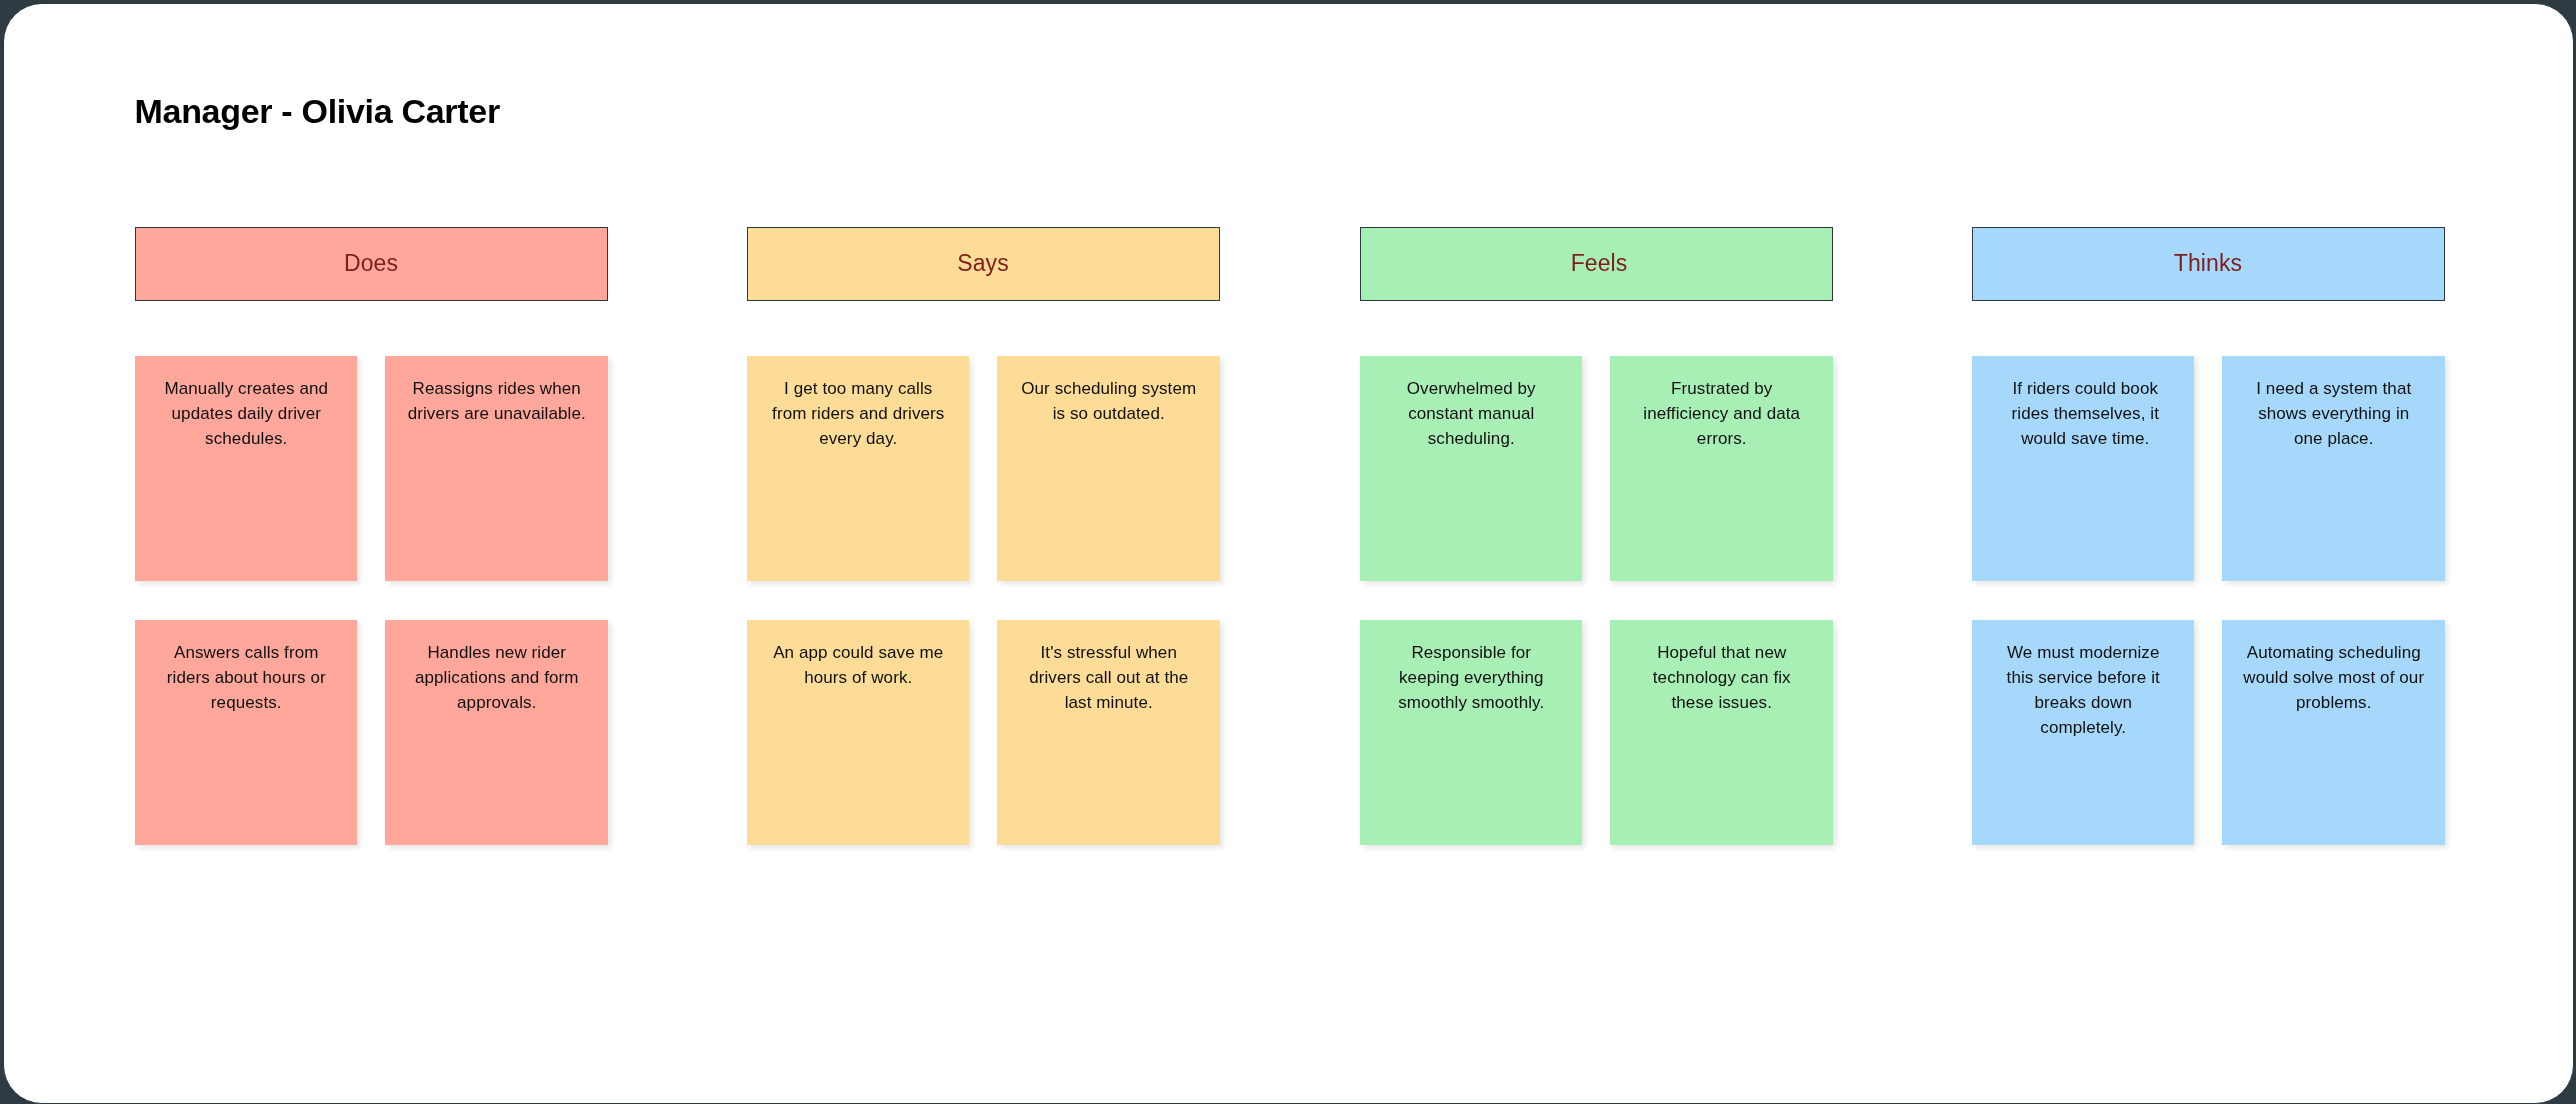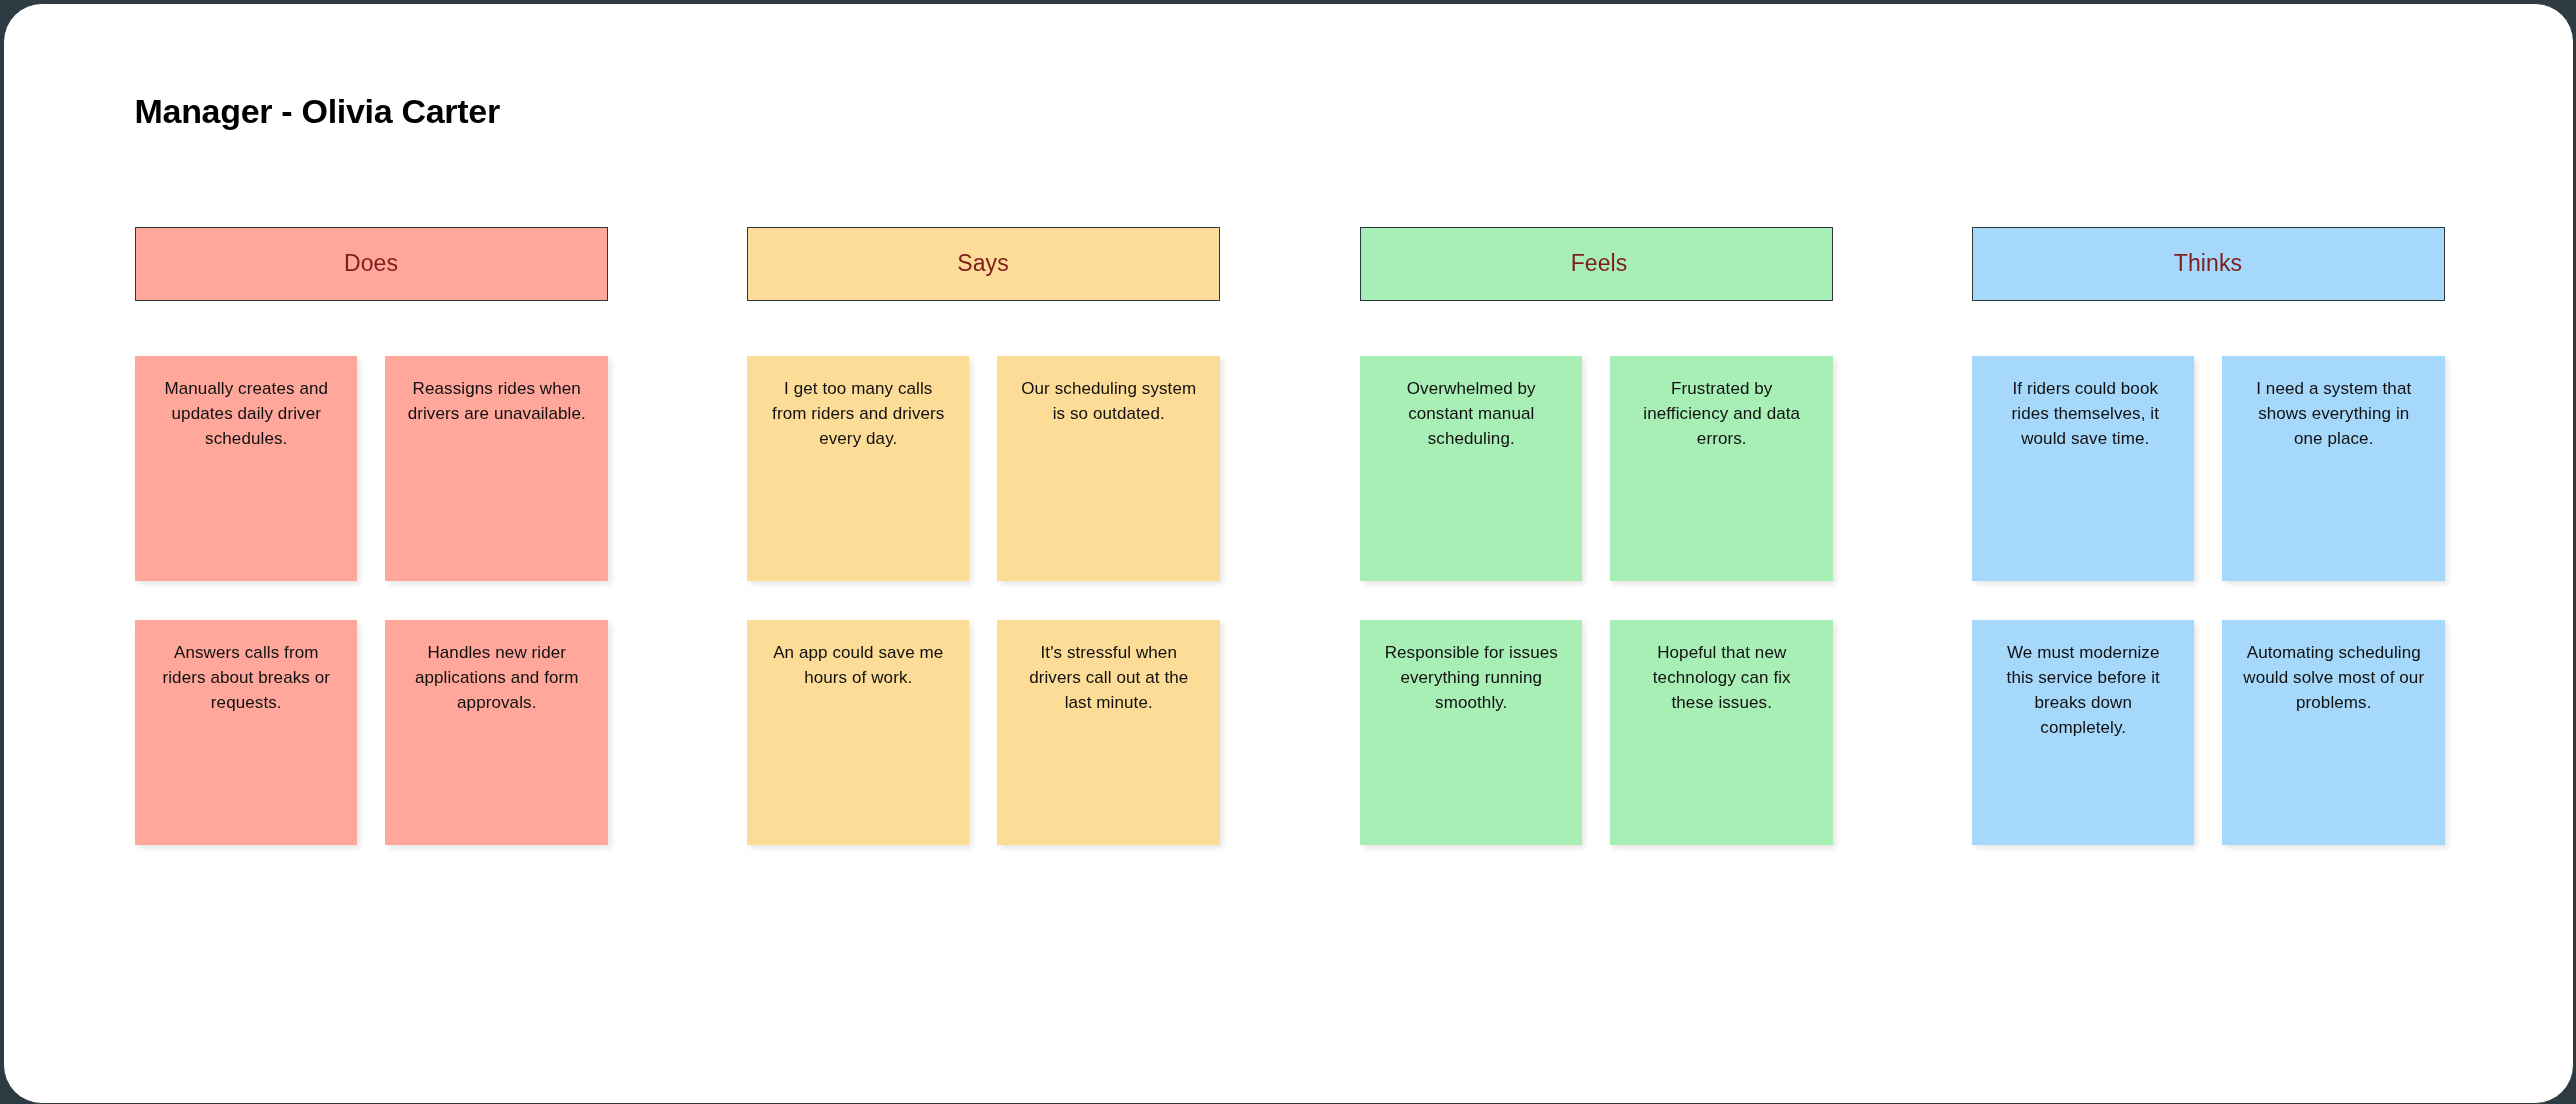--- a/index.html
+++ b/index.html
@@ -96,21 +96,21 @@
       <div class="note-row">
         <div class="note" style="background:#FFA79B;">
           <div class="note-text">Manually creates and updates daily driver schedules.</div>
         </div>
         <div class="note" style="background:#FFA79B;">
           <div class="note-text">Reassigns rides when drivers are unavailable.</div>
         </div>
       </div>
       <div class="note-row">
         <div class="note" style="background:#FFA79B;">
-          <div class="note-text">Answers calls from riders about breaks or requests.</div>
+          <div class="note-text">Answers calls from riders about hours or requests.</div>
         </div>
         <div class="note" style="background:#FFA79B;">
           <div class="note-text">Handles new rider applications and form approvals.</div>
         </div>
       </div>
     </div>
   </div>
 
   <div class="column" style="left:743px;">
     <div class="col-header" style="background: rgb(252, 220, 150);">
@@ -144,21 +144,21 @@
       <div class="note-row">
         <div class="note" style="background:#A8EFB6;">
           <div class="note-text">Overwhelmed by constant manual scheduling.</div>
         </div>
         <div class="note" style="background:#A8EFB6;">
           <div class="note-text">Frustrated by inefficiency and data errors.</div>
         </div>
       </div>
       <div class="note-row">
         <div class="note" style="background:#A8EFB6;">
-          <div class="note-text">Responsible for issues everything running smoothly.</div>
+          <div class="note-text">Responsible for keeping everything smoothly smoothly.</div>
         </div>
         <div class="note" style="background:#A8EFB6;">
           <div class="note-text">Hopeful that new technology can fix these issues.</div>
         </div>
       </div>
     </div>
   </div>
 
   <div class="column" style="left:1968px;">
     <div class="col-header" style="background: rgb(166, 216, 251);">

